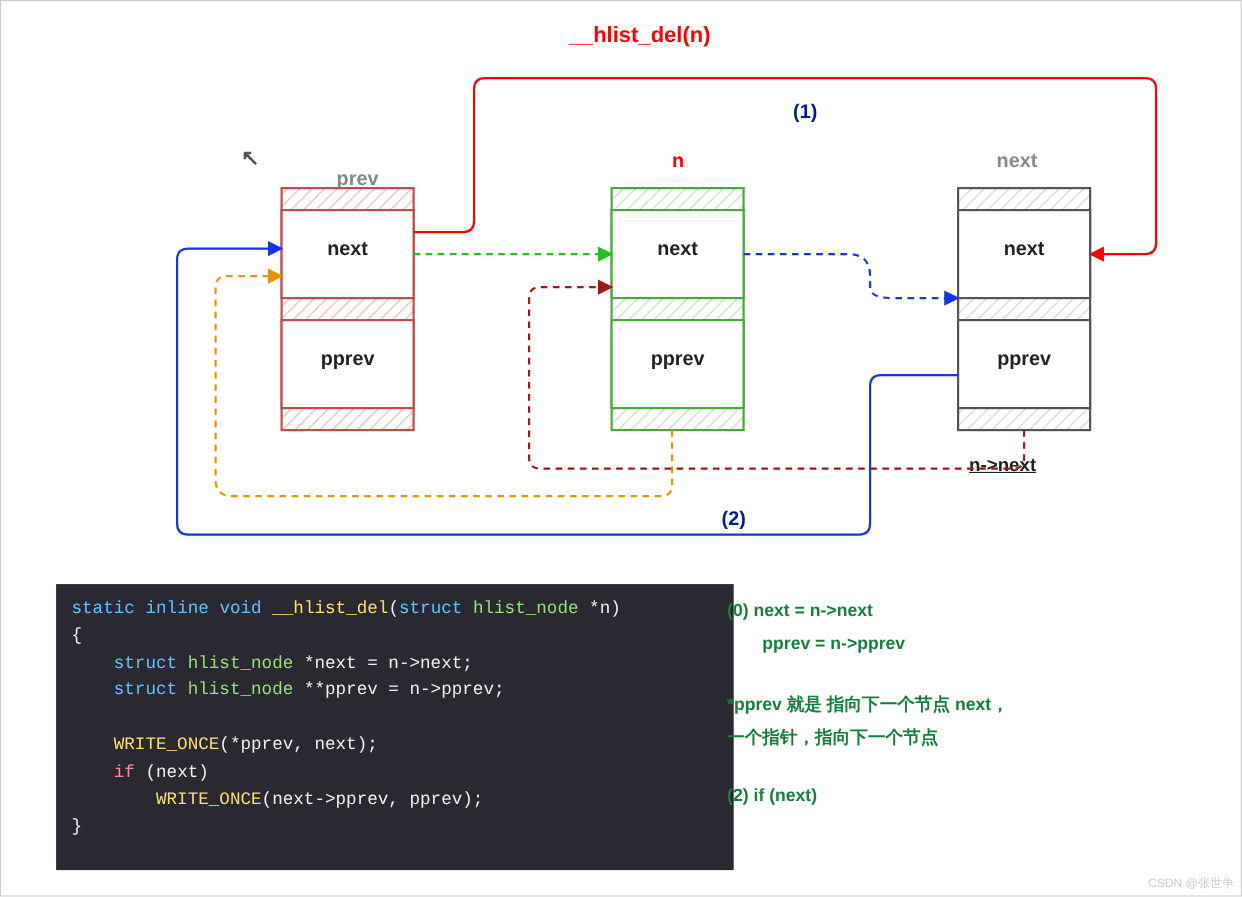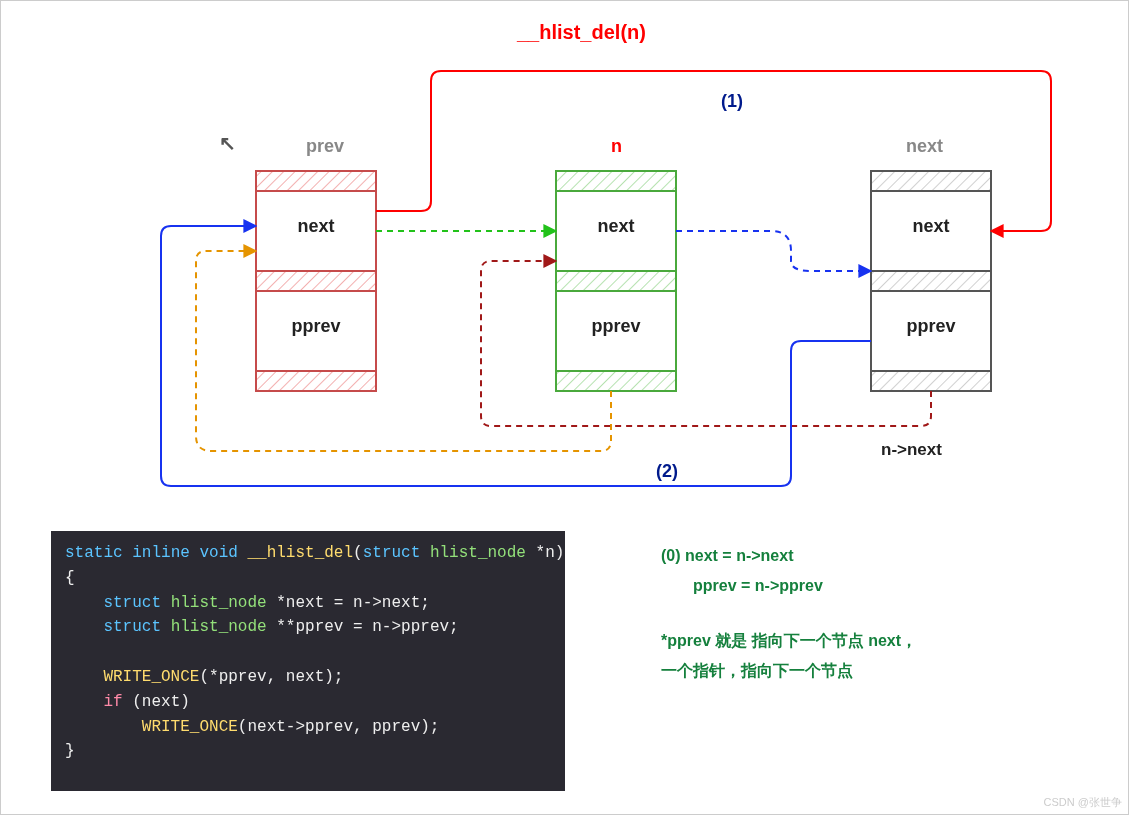--- a/index.html
+++ b/index.html
@@ -14,46 +14,46 @@
   .label { position: absolute; font-weight: bold; font-size: 16px; }
   .title { color: #ff0000; font-size: 20px; }
   .node-label { color: #888; font-size: 18px; }
   .node-label.n { color: #ff0000; }
   .field { font-size: 18px; font-weight: bold; color: #222; text-align: center; }
   .step { color: #001a8c; font-size: 18px; }
   .side { color: #222; font-size: 17px; }
   .notes { position: absolute; left: 660px; top: 540px; font-size: 16px; line-height: 1.9; color: #15803d; font-weight: bold; width: 420px; }
   .code {
     position: absolute; left: 50px; top: 530px;
-    width: 514px; height: 260px;
+    width: 616px; height: 260px;
     background: #2a2931; color: #eee;
     font-family: Consolas, "Courier New", monospace;
     font-size: 16px; padding: 10px 14px;
     white-space: pre; line-height: 1.55;
   }
   .kw { color: #5bc4ff; }
   .type { color: #93e07a; }
   .fn { color: #ffdc6e; }
   .var { color: #ff8aa8; }
   .watermark { position:absolute; right:6px; bottom:4px; color:#ccc; font-size:11px; }
 </style>
 </head>
 <body>
 
 <div class="label title" style="left:480px; top:20px;margin-left:36px;">__hlist_del(n)</div>
 
-<div class="label node-label" style="left:305px; top:135px;">prev</div>
+<div class="label node-label" style="left:305px; top:151px;">prev</div>
 <div class="label node-label n" style="left:610px; top:135px;">n</div>
 <div class="label node-label" style="left:905px; top:135px;">next</div>
 
 <div class="label" style="left:218px; top:130px; font-size:20px; color:#555;">↖</div>
 
 <div class="label step" style="left:720px; top:90px;">(1)</div>
 <div class="label step" style="left:655px; top:460px;">(2)</div>
-<div class="label side" style="left:880px; top:439px;">n-&gt;next</div>
+<div class="label side" style="left:880px; top:412px;text-decoration:underline;">n-&gt;next</div>
 
 <svg width="1129" height="520">
   <defs>
     <pattern id="hatchR" width="8" height="8" patternUnits="userSpaceOnUse" patternTransform="rotate(45)">
       <rect width="8" height="8" fill="#fff"></rect>
         <line x1="0" y1="0" x2="0" y2="8" stroke="#f3b0b0" stroke-width="2"></line>
     </pattern>
     <pattern id="hatchG" width="8" height="8" patternUnits="userSpaceOnUse" patternTransform="rotate(45)">
       <rect width="8" height="8" fill="#fff"></rect>
         <line x1="0" y1="0" x2="0" y2="8" stroke="#b6e2b0" stroke-width="2"></line>
@@ -128,15 +128,16 @@
 }</div>
 
 <div class="notes">
   <div>(0) next = n-&gt;next</div>
   <div style="padding-left:32px;">pprev = n-&gt;pprev</div>
   <div style="height:12px;"></div>
   <div style="height:12px;"></div>
   <div>*pprev 就是 指向下一个节点 next，</div>
   <div>一个指针，指向下一个节点</div>
   <div style="height:22px;"></div>
+  <div>(2)  if (next)</div>
 </div>
 
 <div class="watermark">CSDN @张世争</div>
 
 </body></html>

